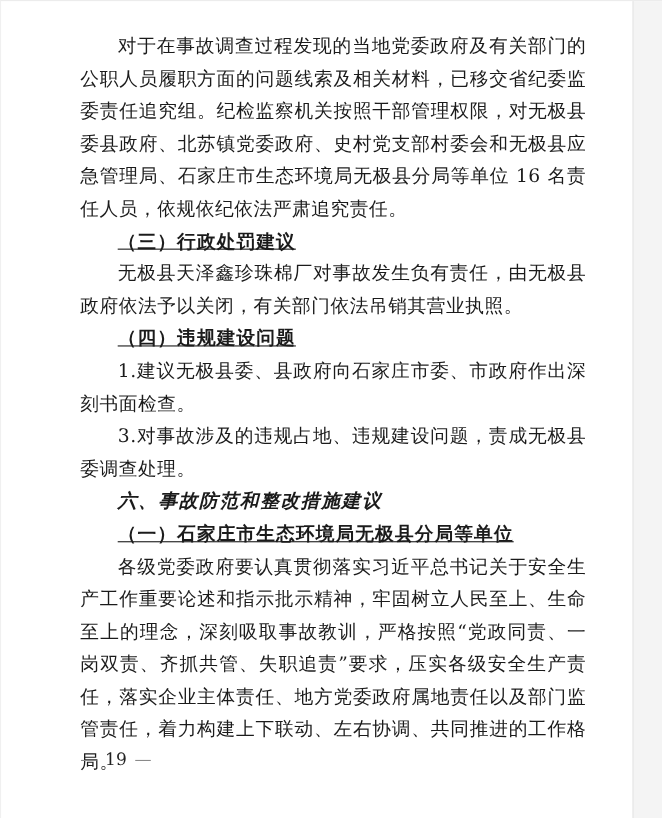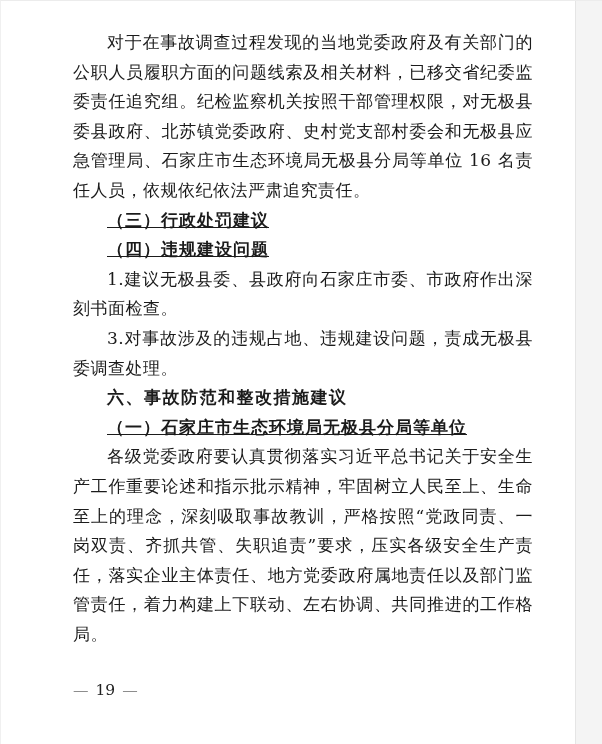--- a/index.html
+++ b/index.html
@@ -51,20 +51,21 @@
     font-weight: bold;
     letter-spacing: 1px;
     text-decoration: underline;
   }
   .heading-hei {
     margin: 0;
     text-indent: 2em;
     font-weight: bold;
     font-family: "DejaVu Sans", "Liberation Sans", sans-serif;
     letter-spacing: 1.5px;
+    font-style: italic;
   }
   .page-number {
     position: absolute;
     left: 72px;
     top: 679px;
     width: 452px;
     font-size: 15.5px;
     line-height: 20px;
     color: #2a2a2a;
     white-space: nowrap;
@@ -82,20 +83,21 @@
 </head>
 <body>
 
 <div class="page">
 
   <div class="scan-edge-right"></div>
 
   <div class="text-block">
     <p class="para">对于在事故调查过程发现的当地党委政府及有关部门的公职人员履职方面的问题线索及相关材料，已移交省纪委监委责任追究组。纪检监察机关按照干部管理权限，对无极县委县政府、北苏镇党委政府、史村党支部村委会和无极县应急管理局、石家庄市生态环境局无极县分局等单位 16 名责任人员，依规依纪依法严肃追究责任。</p>
     <p class="heading-kai">（三）行政处罚建议</p>
+    <p class="para">无极县天泽鑫珍珠棉厂对事故发生负有责任，由无极县政府依法予以关闭，有关部门依法吊销其营业执照。</p>
     <p class="heading-kai">（四）违规建设问题</p>
     <p class="para">1.建议无极县委、县政府向石家庄市委、市政府作出深刻书面检查。</p>
     <p class="para">3.对事故涉及的违规占地、违规建设问题，责成无极县委调查处理。</p>
     <p class="heading-hei">六、事故防范和整改措施建议</p>
     <p class="heading-kai">（一）石家庄市生态环境局无极县分局等单位</p>
     <p class="para">各级党委政府要认真贯彻落实习近平总书记关于安全生产工作重要论述和指示批示精神，牢固树立人民至上、生命至上的理念，深刻吸取事故教训，严格按照“党政同责、一岗双责、齐抓共管、失职追责”要求，压实各级安全生产责任，落实企业主体责任、地方党委政府属地责任以及部门监管责任，着力构建上下联动、左右协调、共同推进的工作格局。</p>
   </div>
 
   <div class="page-number">
     <span class="dash">—</span><span class="num">19</span><span class="dash">—</span>

